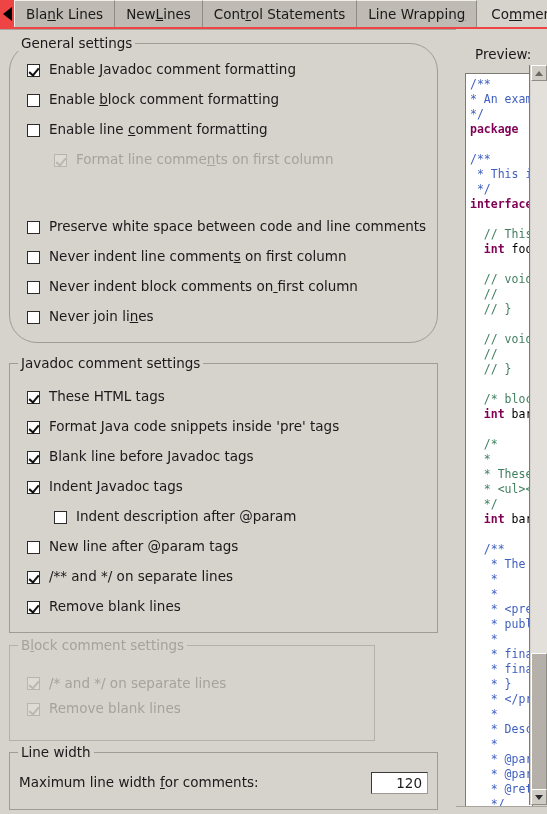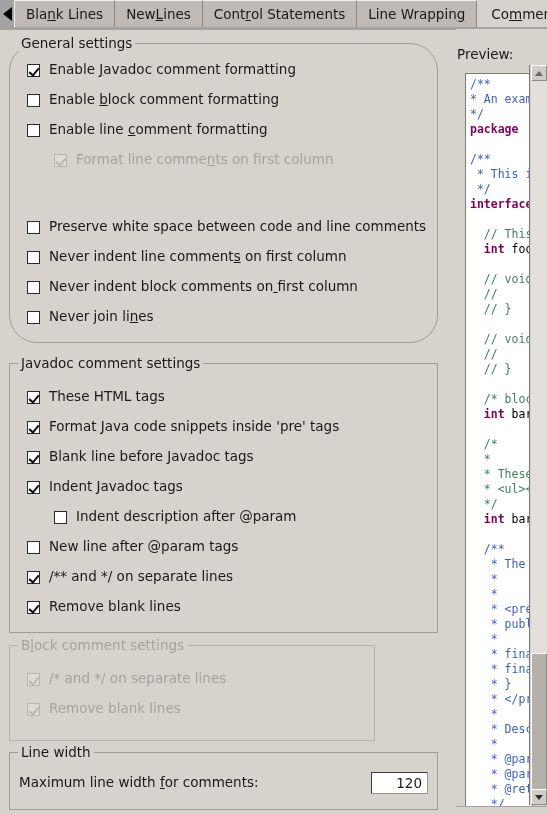--- a/index.html
+++ b/index.html
@@ -15,21 +15,21 @@
     font-size: 13px;
     color: #1a1a1a;
     position: relative;
   }
 
   
   .tabstrip {
     position: absolute;
     left: 0; top: 0;
     width: 547px; height: 29px;
-    background: #a3a3a3;
+    background: #ef4444;
     display: flex;
     align-items: flex-start;
   }
   .tab-scroll-arrow {
     width: 14px;
     height: 27px;
     display: flex;
     align-items: center;
     justify-content: center;
     flex: none;
@@ -169,21 +169,21 @@
   
   .right-pane {
     position: absolute;
     left: 456px; top: 29px;
     width: 91px;
     height: 785px;
     background: #d6d2cc;
   }
   .preview-label {
     position: absolute;
-    left: 1px; top: 17px;
+    left: 19px; top: 17px;
     font-size: 13.5px;
     color: #1a1a1a;
   }
   .preview-box {
     position: absolute;
     left: 9px;
     top: 44px;
     width: 68px;
     height: 760px;
     box-sizing: border-box;
@@ -358,21 +358,21 @@
         <span class="lbl">/** and */ on separate lines</span>
       </div>
       <div class="chk-row" style="top: 232px;">
         <span class="cbox checked"></span>
         <span class="lbl">Remove blank lines</span>
       </div>
     </div>
 
   <div class="group disabled" id="group-block" style="top:615px; width:366px; height:96px;">
     <div class="group-title">B<u>l</u>ock comment settings</div>
-  <div class="chk-row disabled" style="top: 22px;">
+  <div class="chk-row disabled" style="top: 22px; align-items: flex-end;">
         <span class="cbox checked"></span>
         <span class="lbl">/* and */ on separate lines</span>
       </div>
       <div class="chk-row disabled" style="top: 52px;">
         <span class="cbox checked"></span>
         <span class="lbl">Remove blank lines</span>
       </div>
     </div>
 
   <div class="group" id="group-linewidth" style="top:722px; width:429px; height:58px;">

